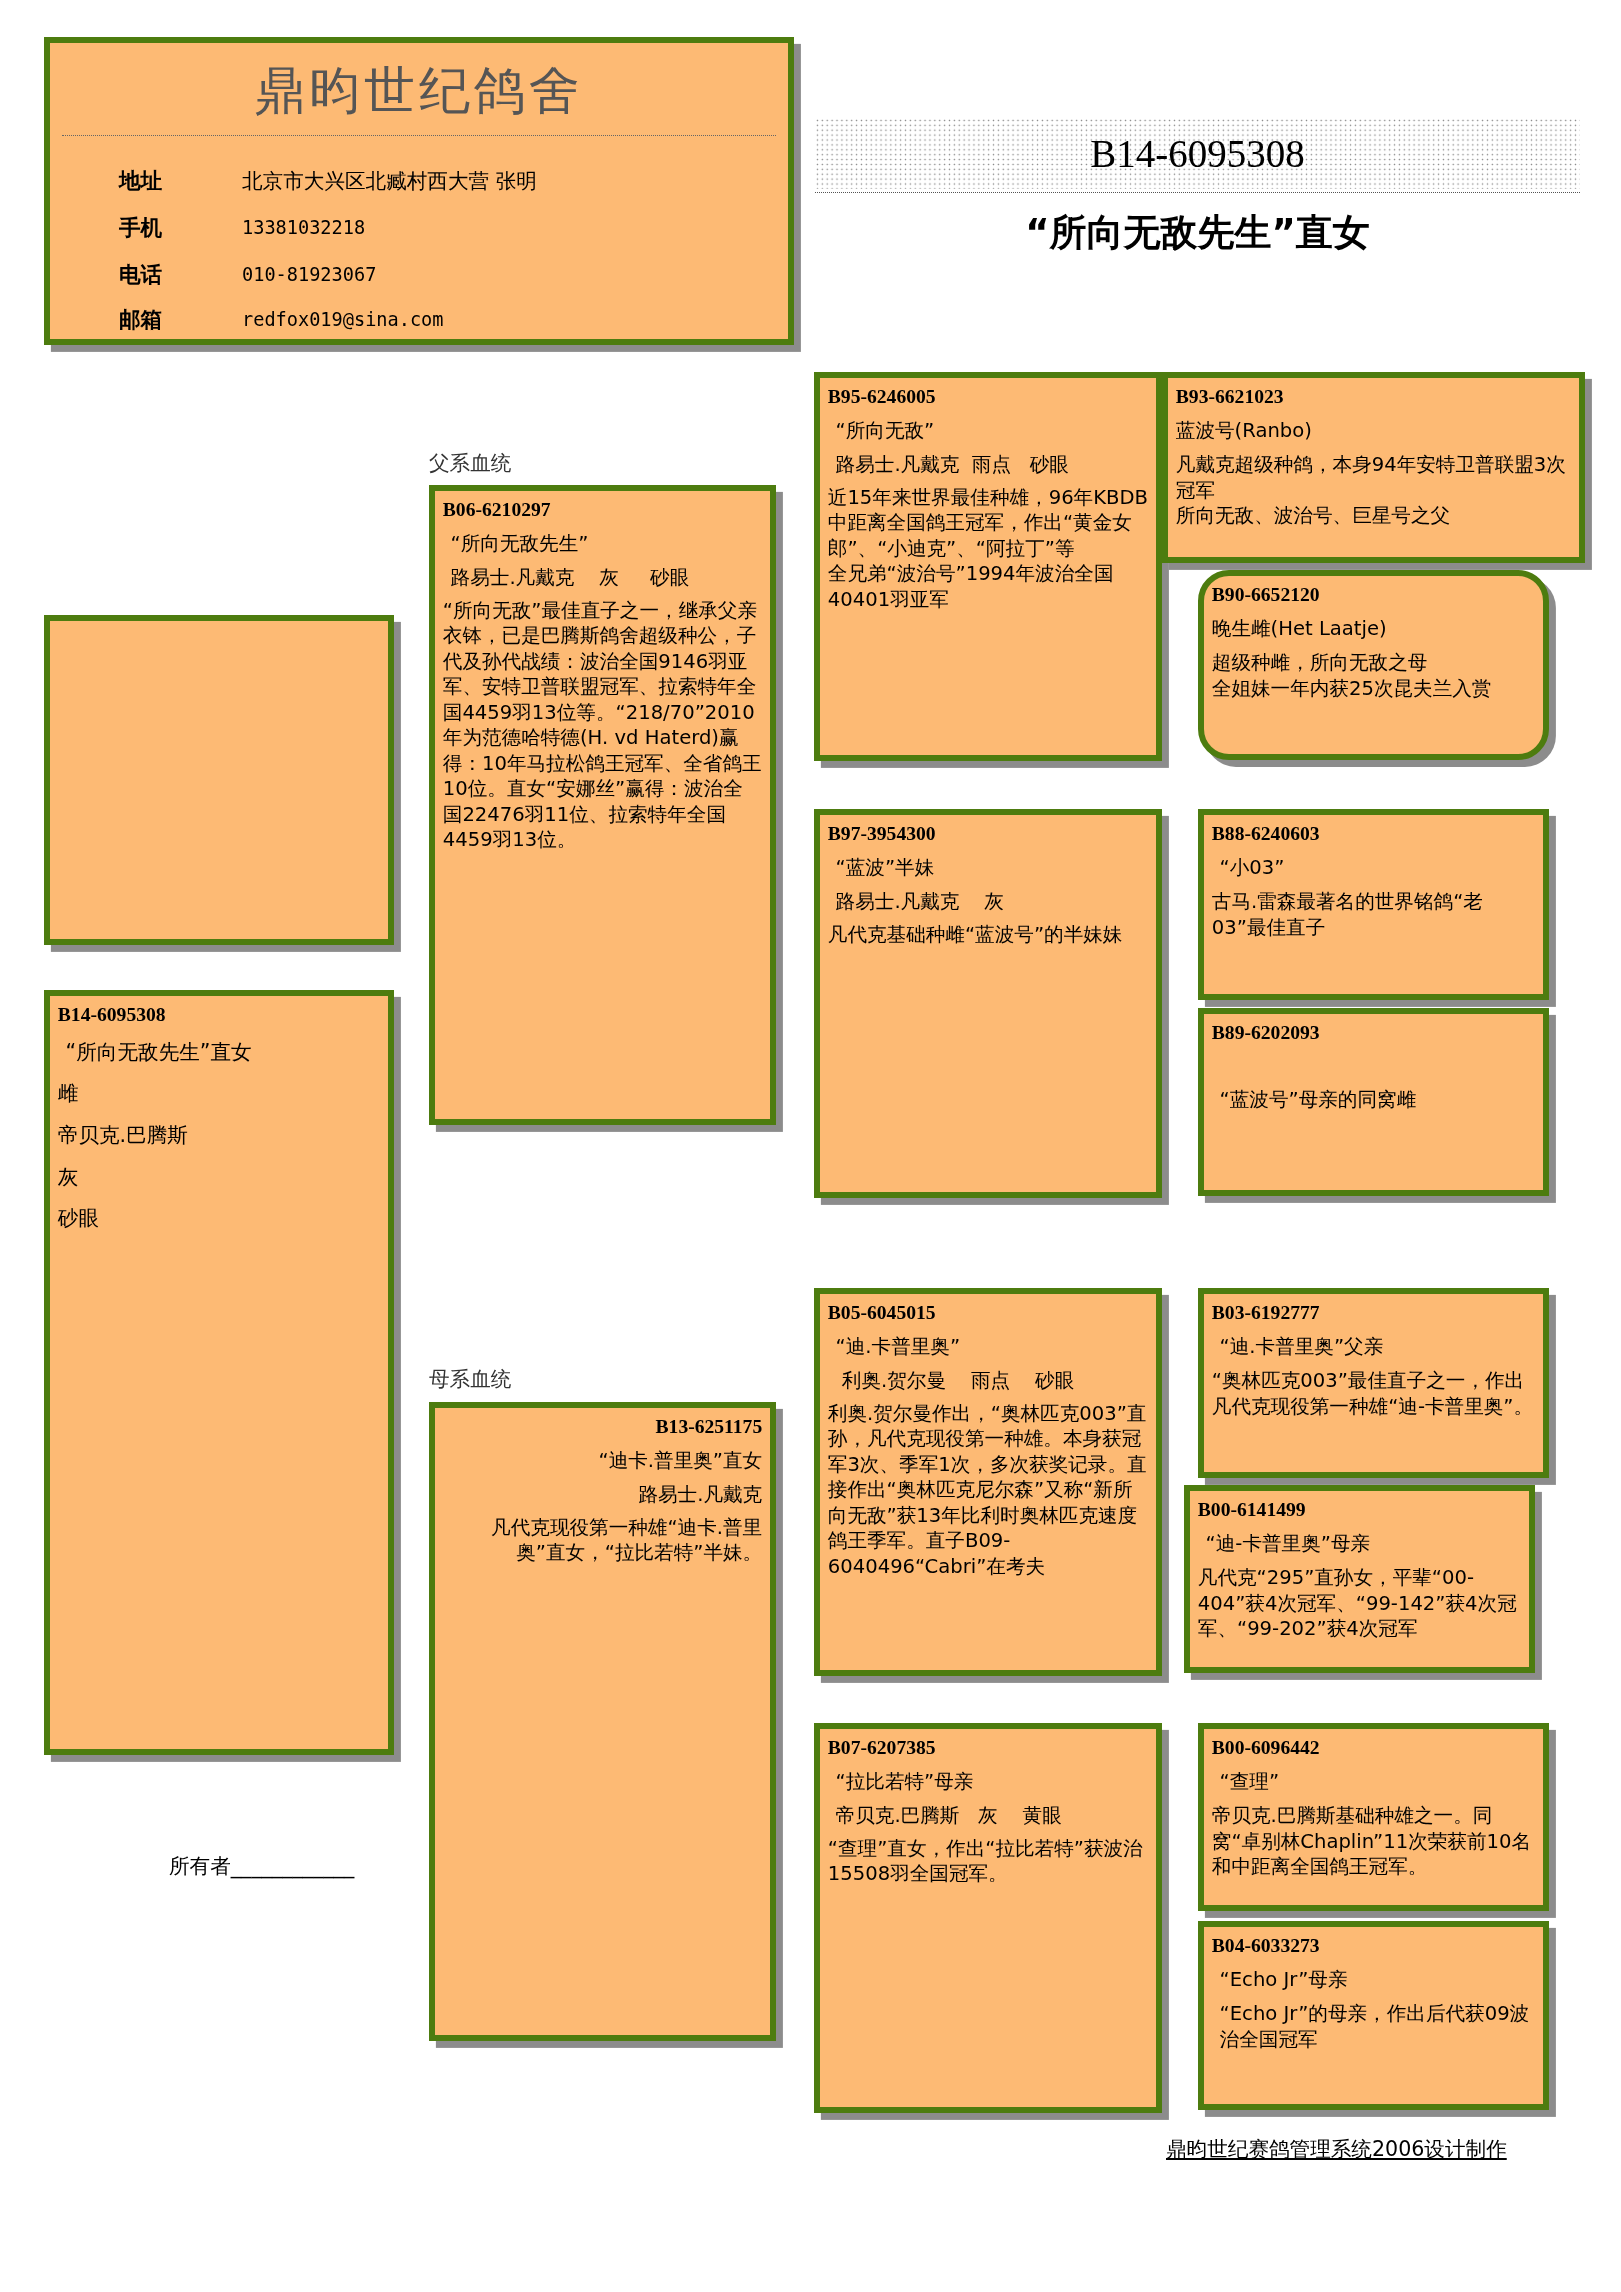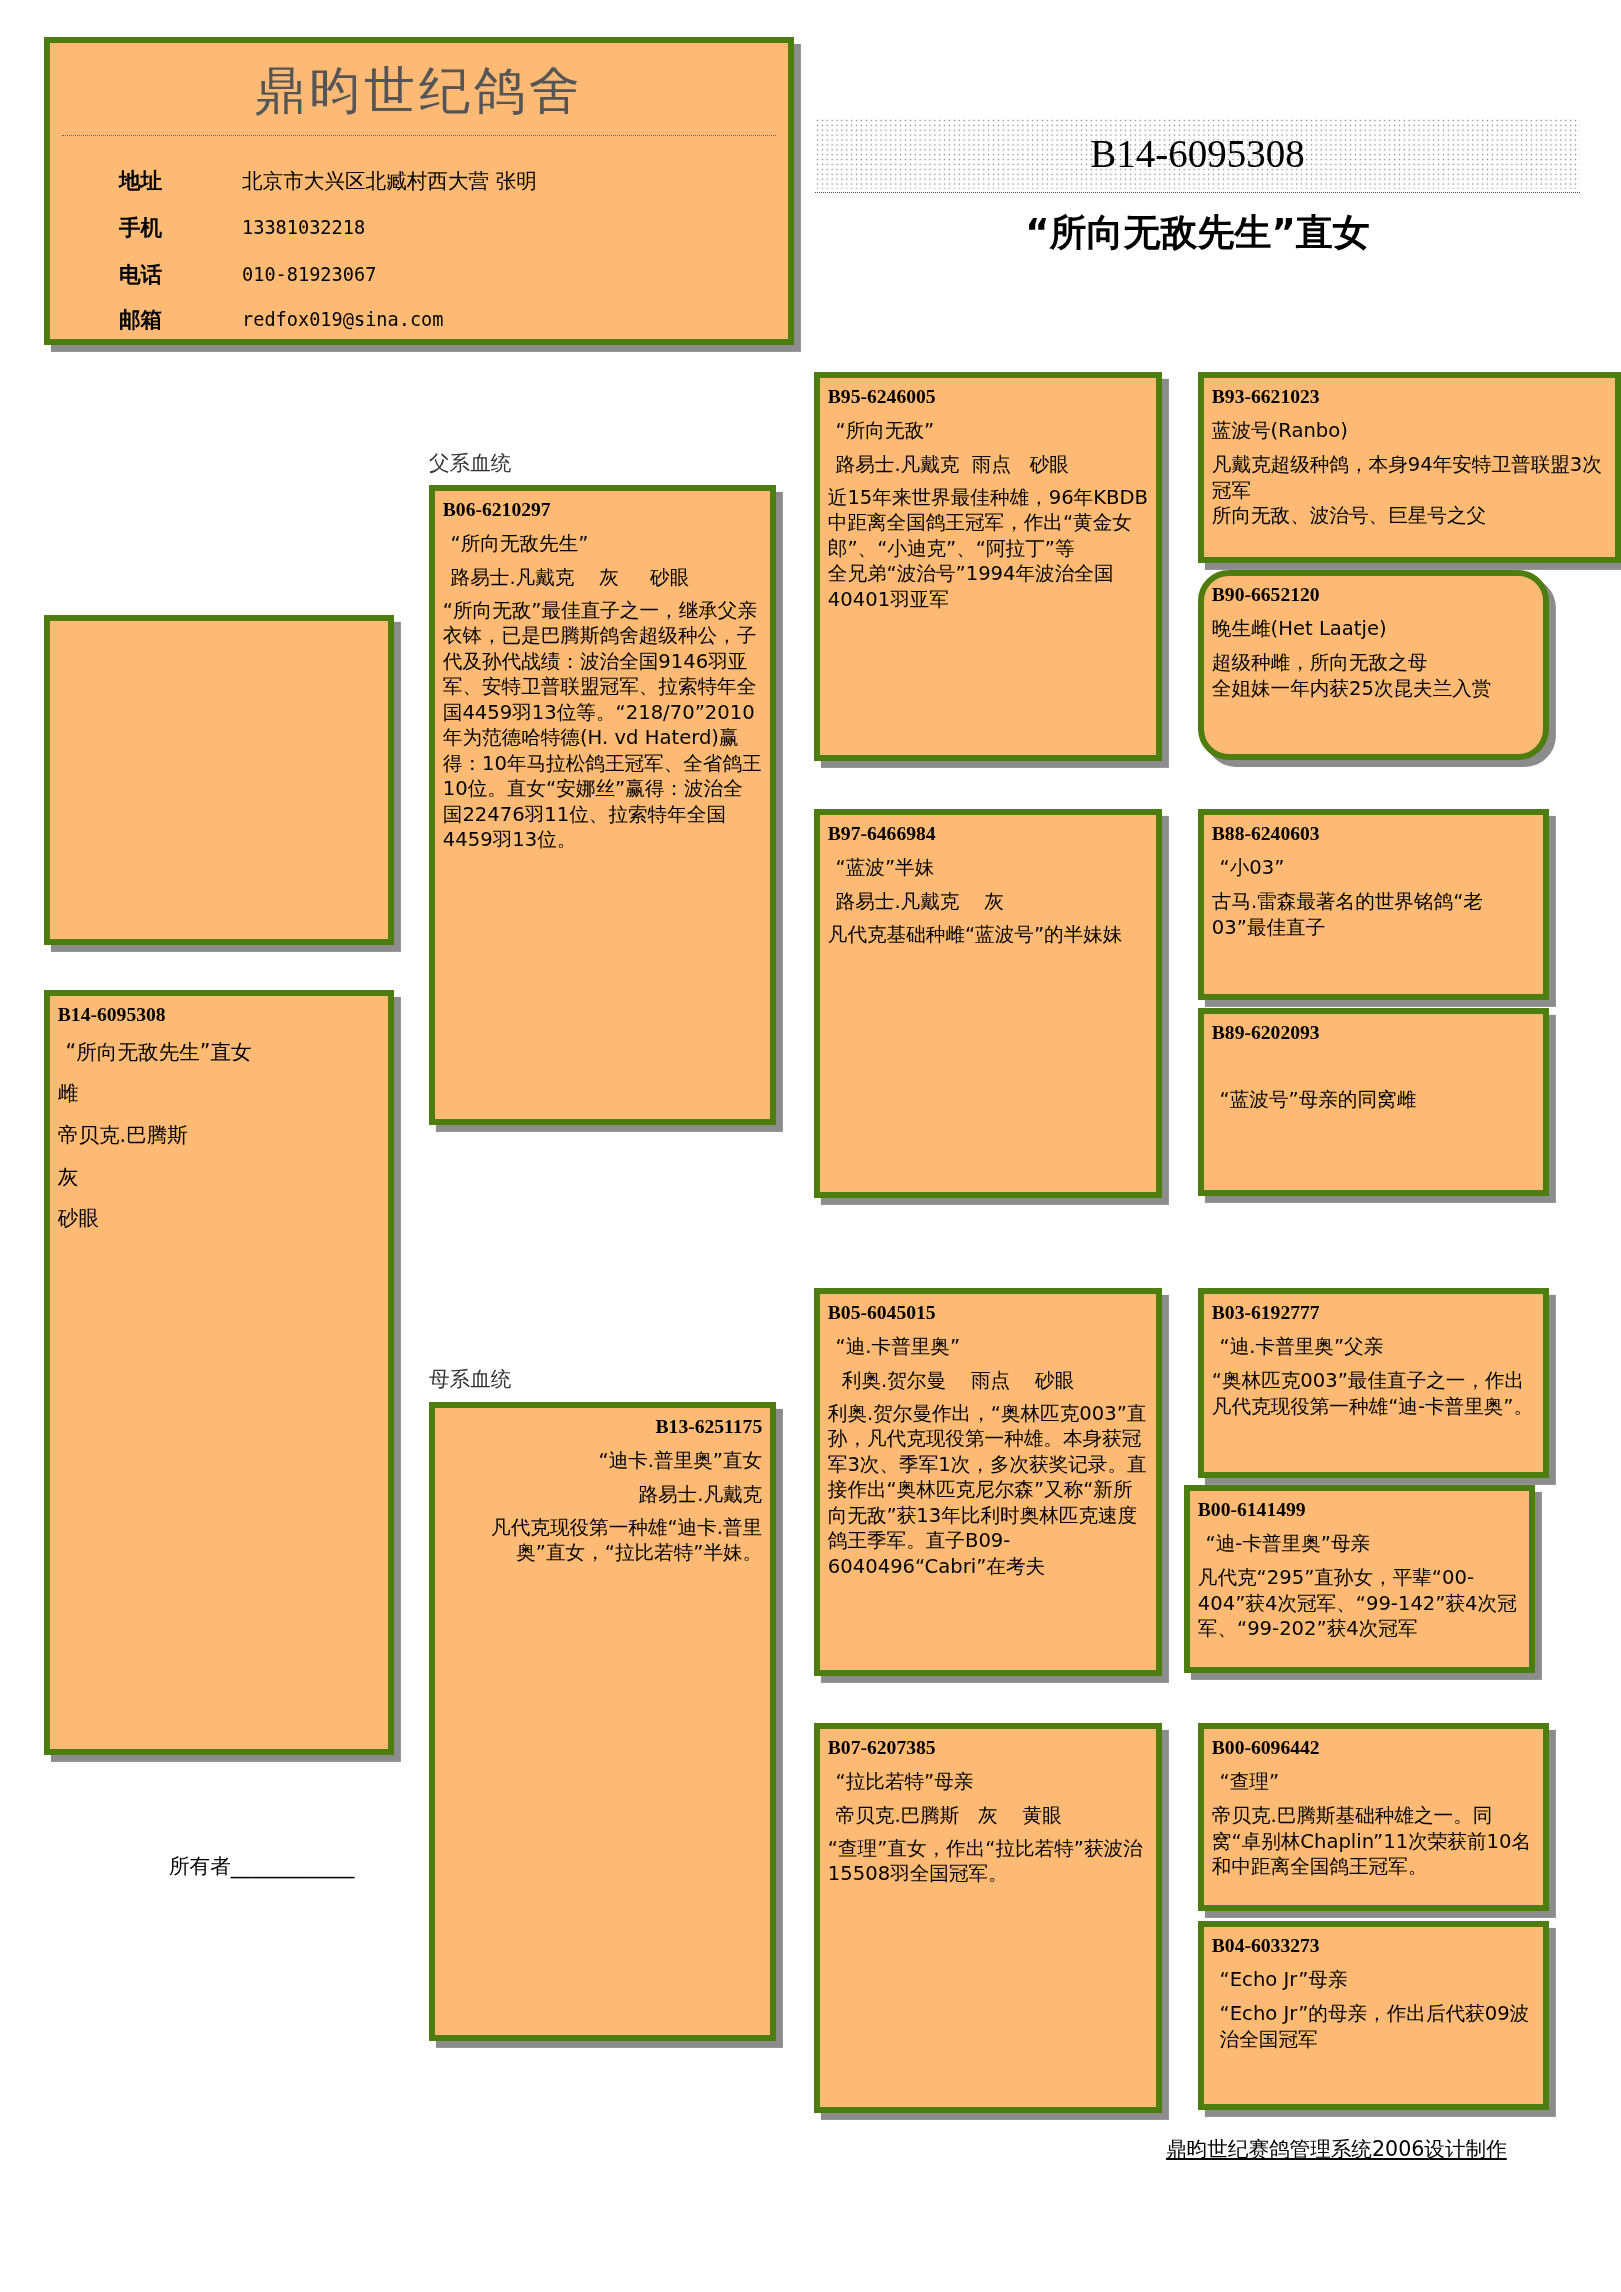--- a/index.html
+++ b/index.html
@@ -95,36 +95,36 @@
 </div>
 
 <div class="box box-shadow pbox" style="left:814px; top:372px; width:348px; height:389px;">
   <span class="ring">B95-6246005</span>
   <span class="name">“所向无敌”</span>
   <span class="line2">路易士.凡戴克  雨点   砂眼</span>
   <span class="desc" style="white-space:pre-line;">近15年来世界最佳种雄，96年KBDB中距离全国鸽王冠军，作出“黄金女郎”、“小迪克”、“阿拉丁”等
 全兄弟“波治号”1994年波治全国40401羽亚军</span>
 </div>
 
-<div class="box box-shadow pbox" style="left:1198px; top:372px; width:423px; height:191px;">
+<div class="box box-shadow pbox" style="left:1162px; top:372px; width:423px; height:191px;">
   <span class="ring">B93-6621023</span>
   <span class="name" style="padding-left:0;">蓝波号(Ranbo)</span>
   <span class="desc" style="white-space:pre-line;">凡戴克超级种鸽，本身94年安特卫普联盟3次冠军
 所向无敌、波治号、巨星号之父</span>
 </div>
 
 <div class="box box-shadow pbox" style="left:1198px; top:570px; width:351px; height:190px;border-radius:31px;">
   <span class="ring">B90-6652120</span>
   <span class="name" style="padding-left:0;">晚生雌(Het Laatje)</span>
   <span class="desc" style="white-space:pre-line;">超级种雌，所向无敌之母
 全姐妹一年内获25次昆夫兰入赏</span>
 </div>
 
 <div class="box box-shadow pbox" style="left:814px; top:809px; width:348px; height:389px;">
-  <span class="ring">B97-6466984</span>
+  <span class="ring">B97-3954300</span>
   <span class="name">“蓝波”半妹</span>
   <span class="line2">路易士.凡戴克    灰</span>
   <span class="desc">凡代克基础种雌“蓝波号”的半妹妹</span>
 </div>
 
 <div class="box box-shadow pbox" style="left:1198px; top:809px; width:351px; height:191px;">
   <span class="ring">B88-6240603</span>
   <span class="name">“小03”</span>
   <span class="desc">古马.雷森最著名的世界铭鸽“老03”最佳直子</span>
 </div>

